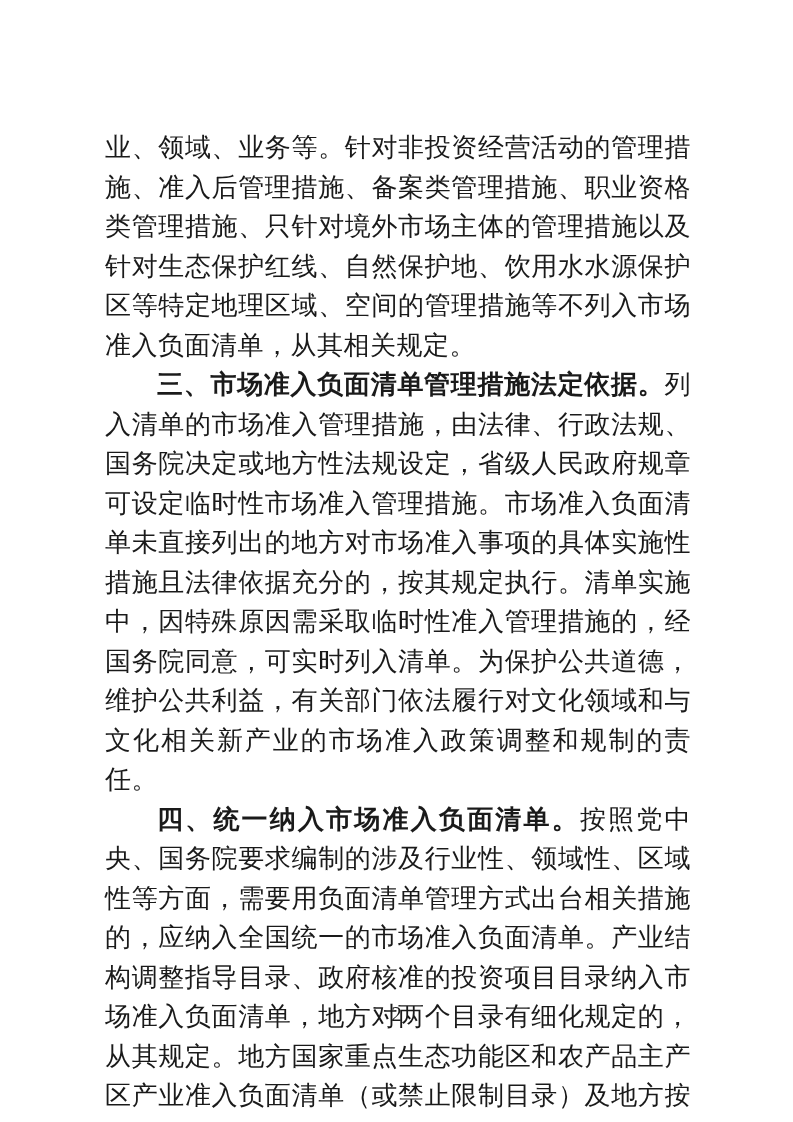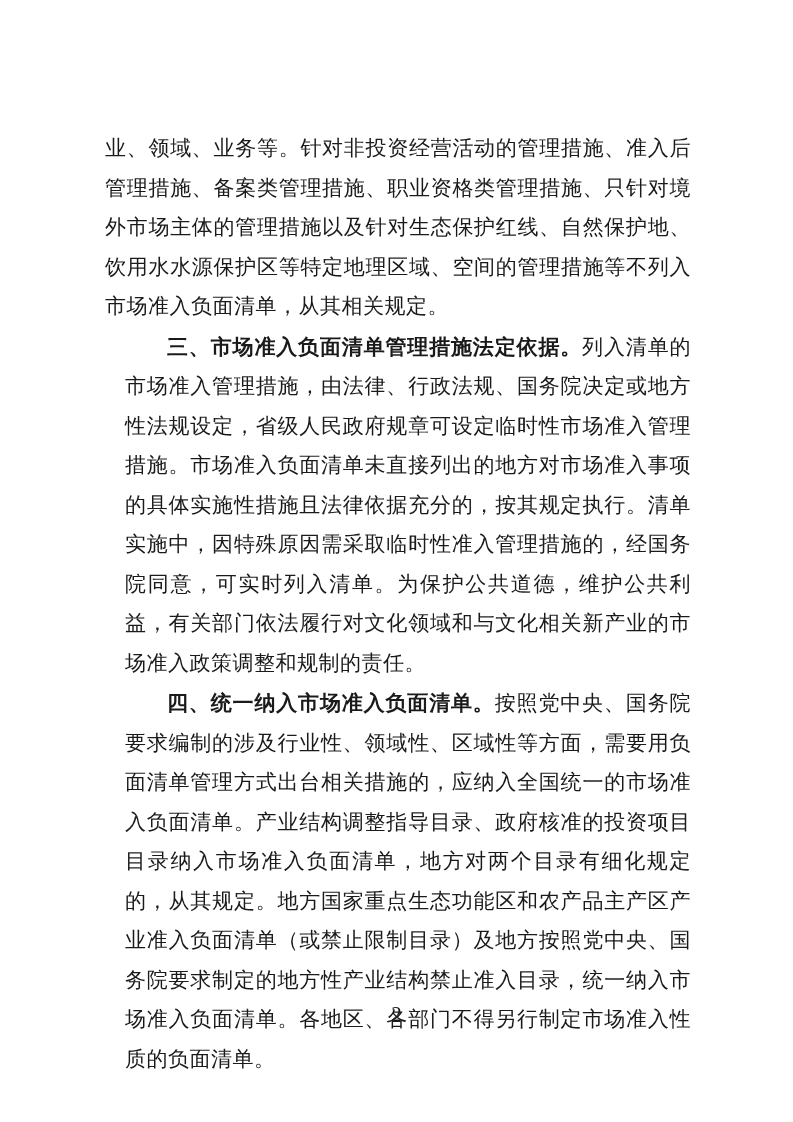--- a/index.html
+++ b/index.html
@@ -17,30 +17,29 @@
     color: #1a1a1a;
   }
   .content {
     position: absolute;
     top: 128px;
     left: 105px;
     width: 586px;
   }
   .para {
     margin: 0;
-    font-size: 21px;
+    font-size: 26px;
     line-height: 39.5px;
     text-align: justify;
     text-justify: inter-ideograph;
     letter-spacing: 0.5px;
     word-break: break-all;
   }
   .para.indent {
     text-indent: 2em;
-    margin-left: 20px;
   }
   .lead {
     font-weight: 700;
     font-family: "Liberation Sans", sans-serif;
     letter-spacing: 0.5px;
   }
   .page-number {
     position: absolute;
     top: 1000px;
     left: 0;

